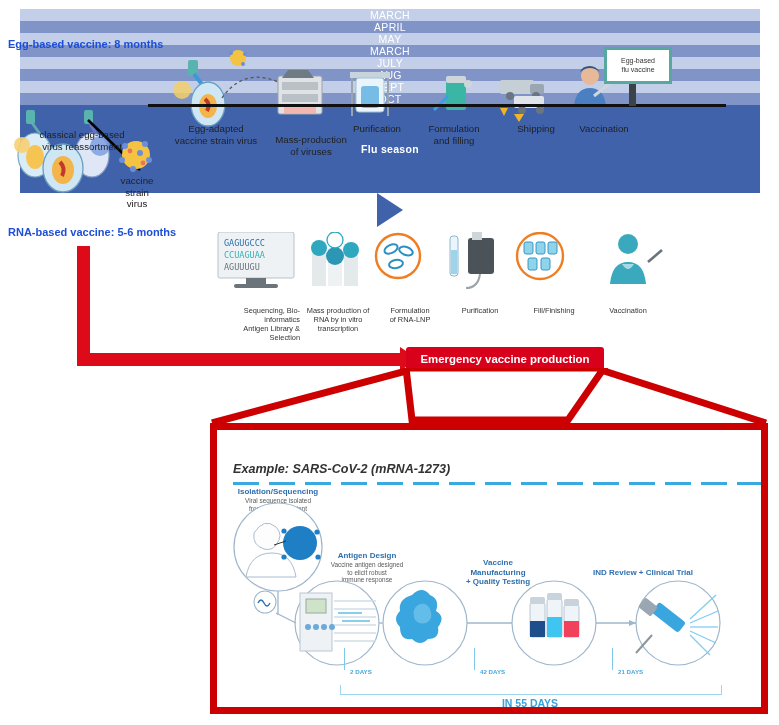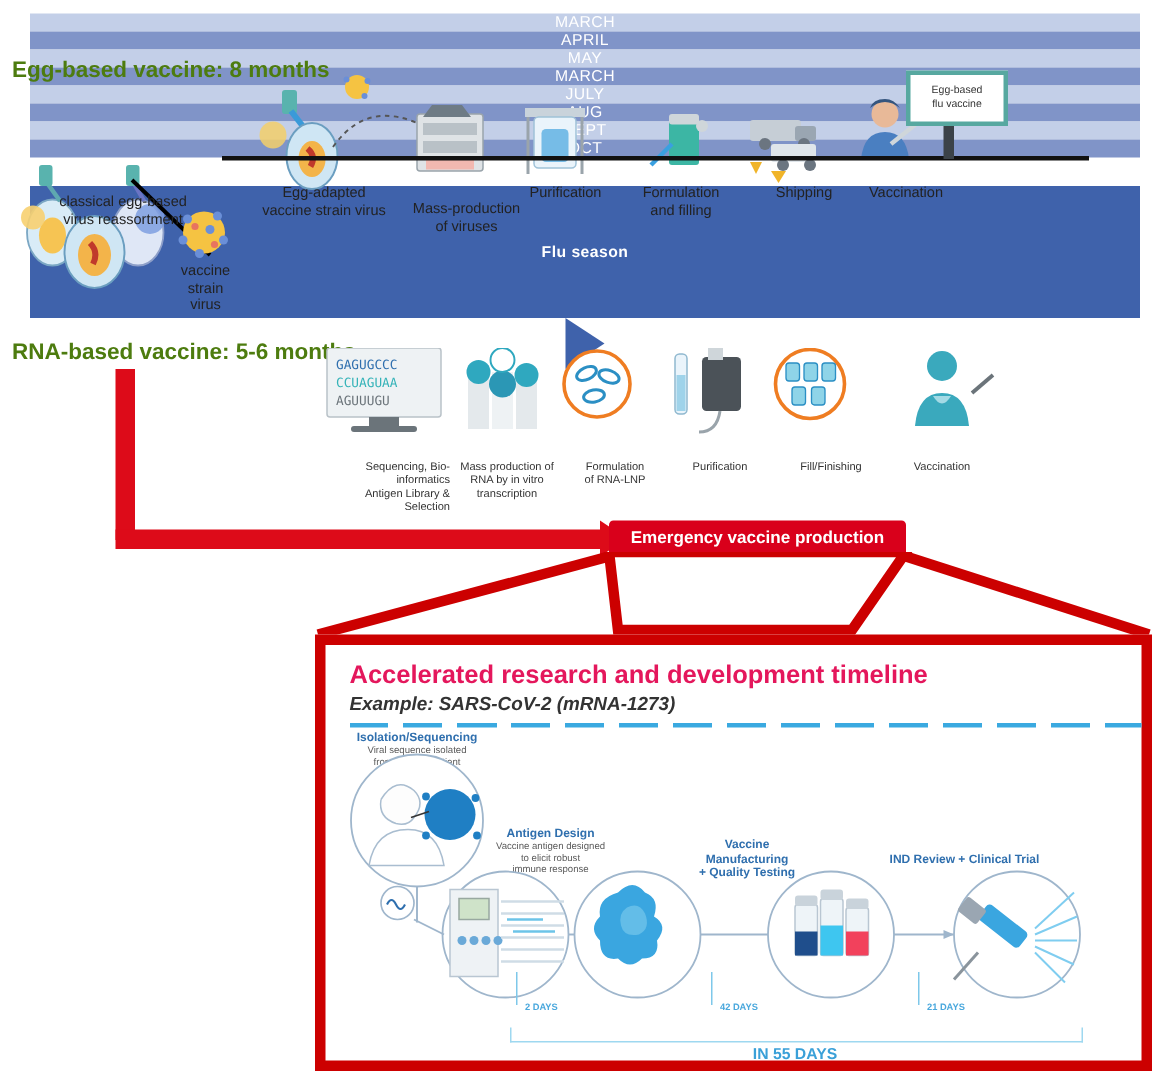--- a/index.html
+++ b/index.html
@@ -5,26 +5,26 @@
   html,body{margin:0;padding:0;background:#ffffff;}
   body{width:779px;height:725px;position:relative;overflow:hidden;
        font-family:"Liberation Sans","DejaVu Sans",sans-serif;color:#1a1a1a;}
 
   
   #timeline{position:absolute;left:20px;top:9px;width:740px;height:24px;display:flex;align-items:stretch;flex-direction:column;}
   .month{flex:1;display:flex;align-items:center;justify-content:center;
          font-size:10.5px;color:#ffffff;letter-spacing:.3px;}
   .month.lt{background:#c3cfe8;}
   .month.dk{background:#8094c8;}
-  .month.flu{background:#3f62ab;font-weight:bold;flex:0 0 88px;margin-top:19px;}
+  .month.flu{background:#3f62ab;font-weight:bold;flex:0 0 88px;}
   #arrowhead{width:0;height:0;border-top:17px solid transparent;border-bottom:17px solid transparent;
              border-left:26px solid #3f62ab;align-self:center;margin-left:-1px;}
 
   
-  .sect-title{position:absolute;font-size:15px;font-weight:bold;color:#4d7c0f;white-space:nowrap;}
+  .sect-title{position:absolute;font-size:11px;font-weight:bold;color:#1d4ed8;white-space:nowrap;}
   #egg-title{left:8px;top:38px;}
   #rna-title{left:8px;top:226px;}
 
   
   .cap{position:absolute;text-align:center;font-size:9.7px;line-height:11.6px;color:#222;}
   .cap-sm{position:absolute;text-align:center;font-size:7.4px;line-height:9px;color:#333;}
 
   
   #egg-line{position:absolute;left:148px;top:104px;width:578px;height:2.5px;background:#111;}
 
@@ -272,21 +272,20 @@
 <div id="red-tri"></div>
 <div id="emergency">Emergency vaccine production</div>
 
 <svg id="funnel" viewBox="0 0 579 60">
   <polygon points="206,0 404,0 368,52 212,52" fill="none" stroke="#cc0000" stroke-width="7"></polygon>
   <line x1="206" y1="3" x2="12" y2="55" stroke="#cc0000" stroke-width="7"></line>
   <line x1="404" y1="3" x2="566" y2="55" stroke="#cc0000" stroke-width="7"></line>
 </svg>
 
 <div id="panel">
-  <div id="acc-title">Accelerated research and development timeline</div>
   <div id="acc-sub">Example: SARS-CoV-2 (mRNA-1273)</div>
   <div id="dashrule"></div>
 </div>
 
 <div class="blk-title" style="left:222px;top:487px;width:112px;">Isolation/Sequencing</div>
 <div class="blk-sub" style="left:222px;top:497px;width:112px;">Viral sequence isolated<br>from infected patient</div>
 
 <div class="blk-title" style="left:312px;top:551px;width:110px;">Antigen Design</div>
 <div class="blk-sub" style="left:312px;top:561px;width:110px;">Vaccine antigen designed<br>to elicit robust<br>immune response</div>
 

